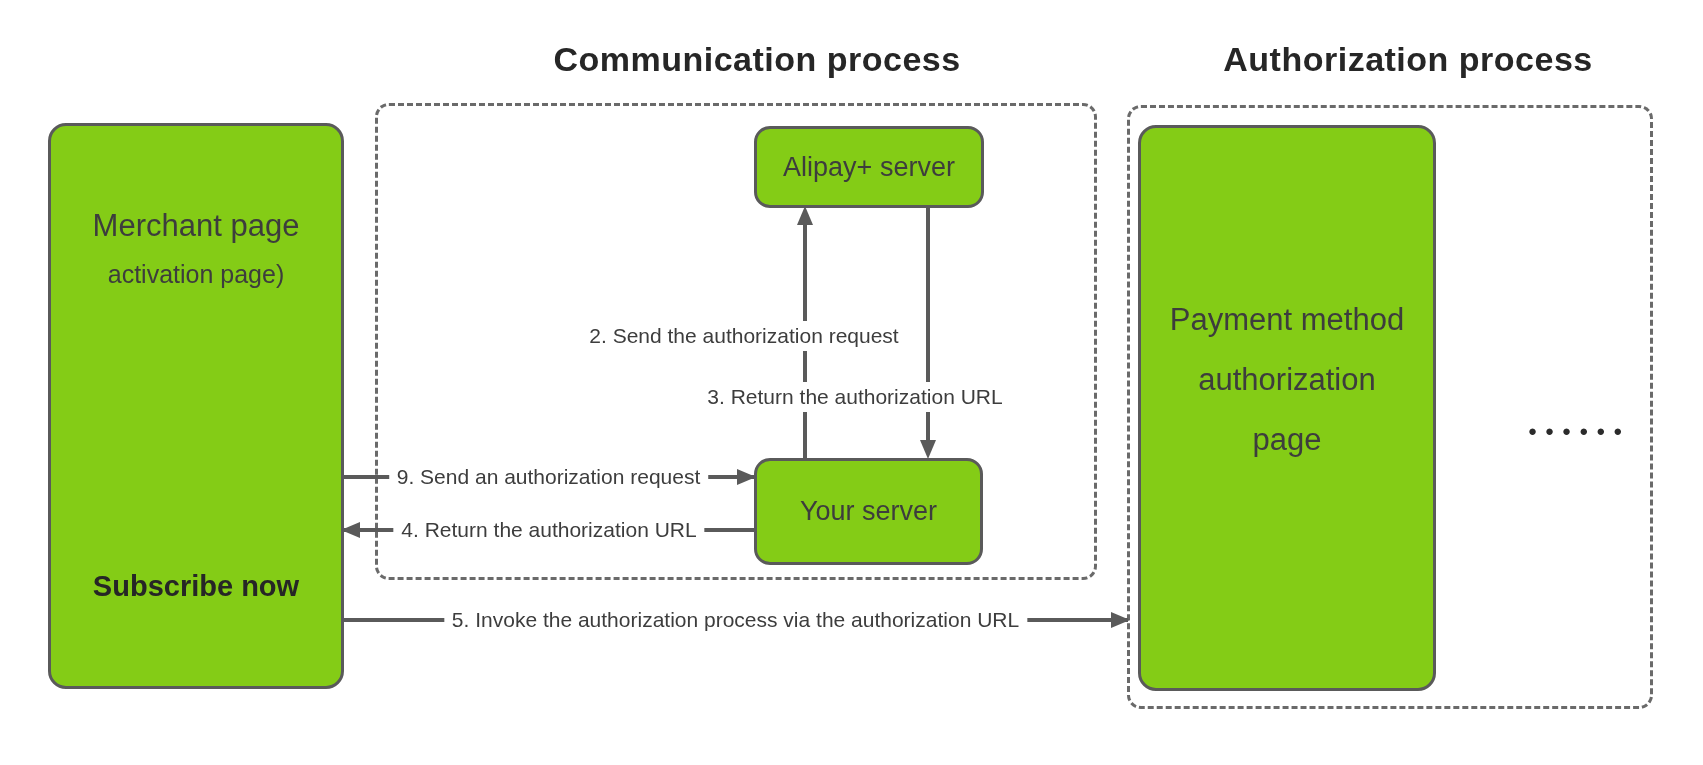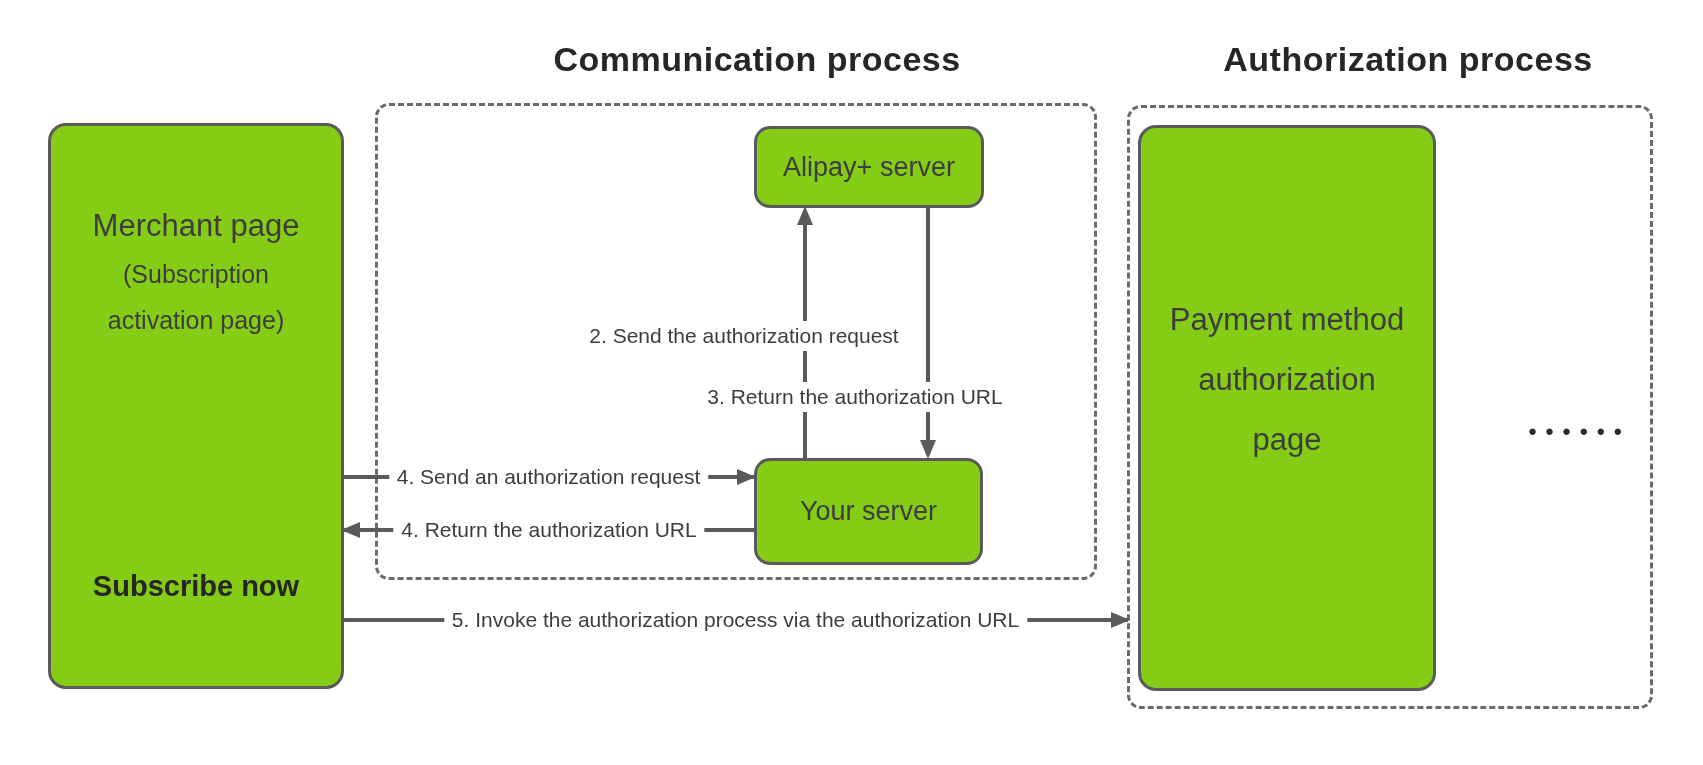--- a/index.html
+++ b/index.html
@@ -134,21 +134,20 @@
 
   <div class="title comm">Communication process</div>
   <div class="title auth">Authorization process</div>
 
   <div class="dashed-box comm-box"></div>
   <div class="dashed-box auth-box"></div>
 
   <div class="solid-box merchant">
     <div class="merchant-title">Merchant page</div>
     <div class="merchant-sub">
-      <div>(Subscription</div>
       <div>activation page)</div>
     </div>
     <div class="subscribe">Subscribe now</div>
   </div>
 
   <div class="solid-box alipay">
     <span>Alipay+ server</span>
   </div>
   <div class="solid-box yours">
     <span>Your server</span>
@@ -160,21 +159,21 @@
       <div>authorization</div>
       <div>page</div>
     </div>
   </div>
 
   <div class="dots">●●●●●●</div>
 
   <div class="harrow arrow1">
     <div class="hline"></div>
     <div class="head-right"></div>
-    <span class="hlabel">4. Send an authorization request</span>
+    <span class="hlabel">9. Send an authorization request</span>
   </div>
 
   <div class="harrow arrow4">
     <div class="hline"></div>
     <div class="head-left"></div>
     <span class="hlabel">4. Return the authorization URL</span>
   </div>
 
   <div class="harrow arrow5">
     <div class="hline"></div>

